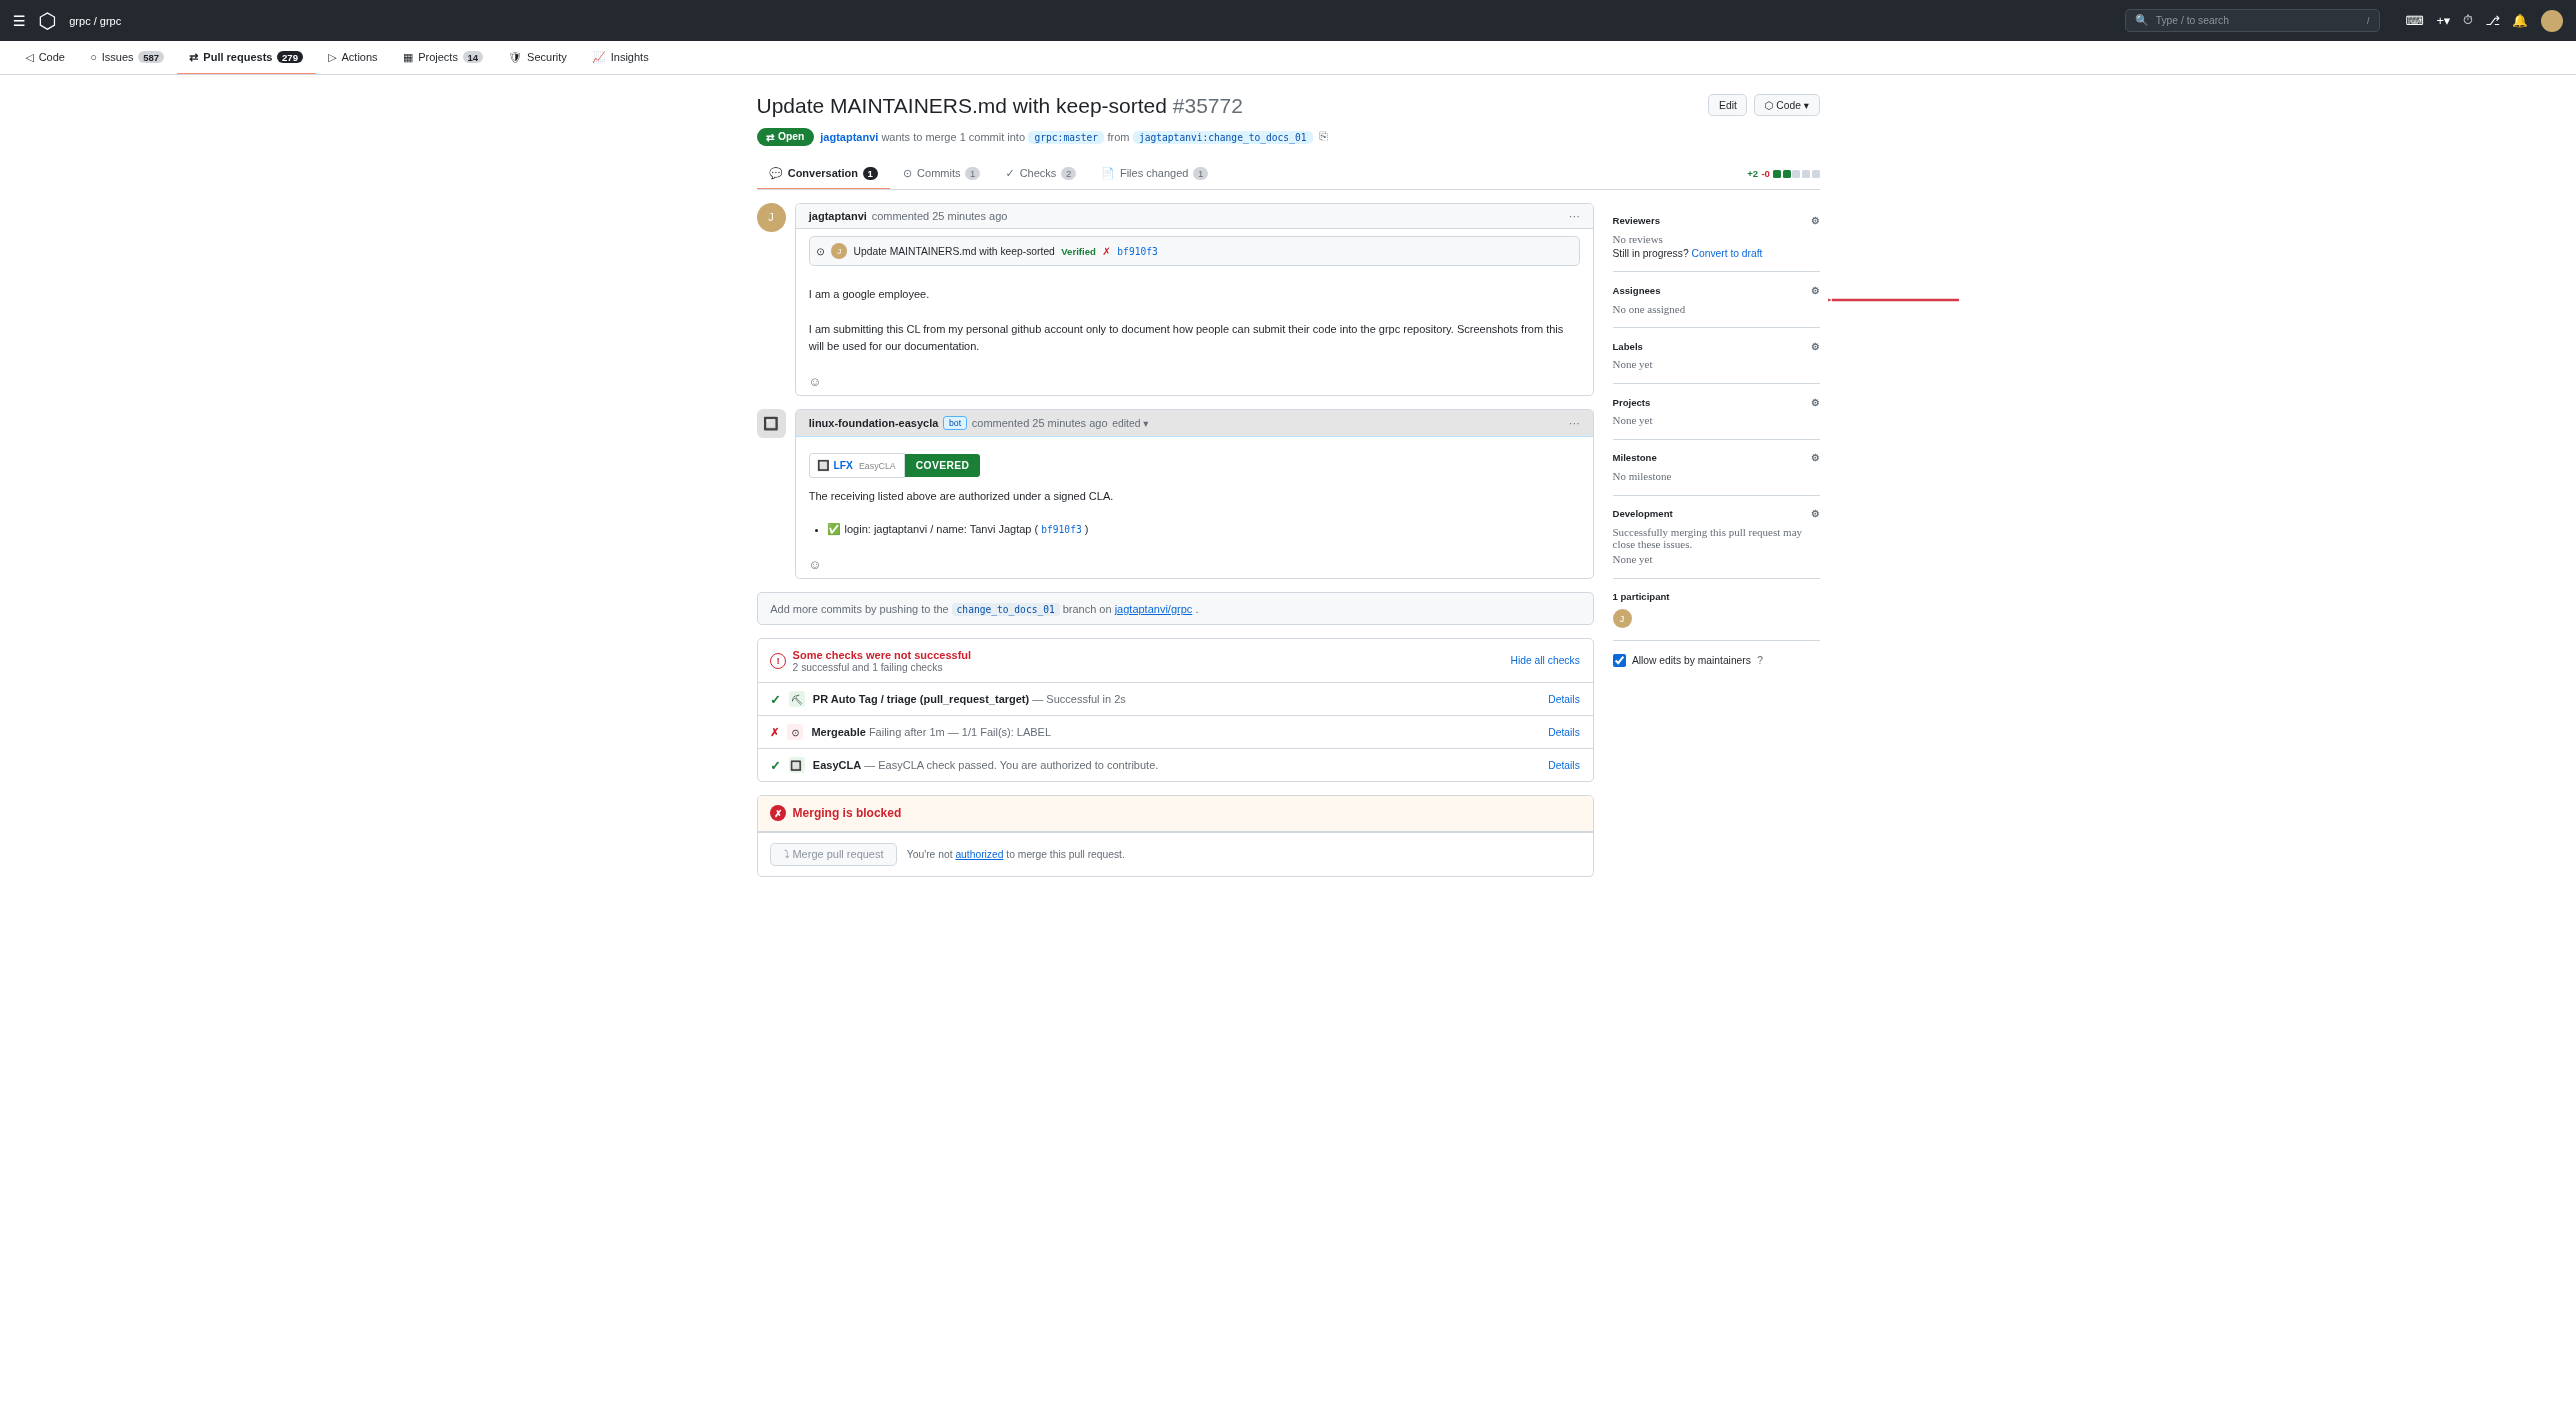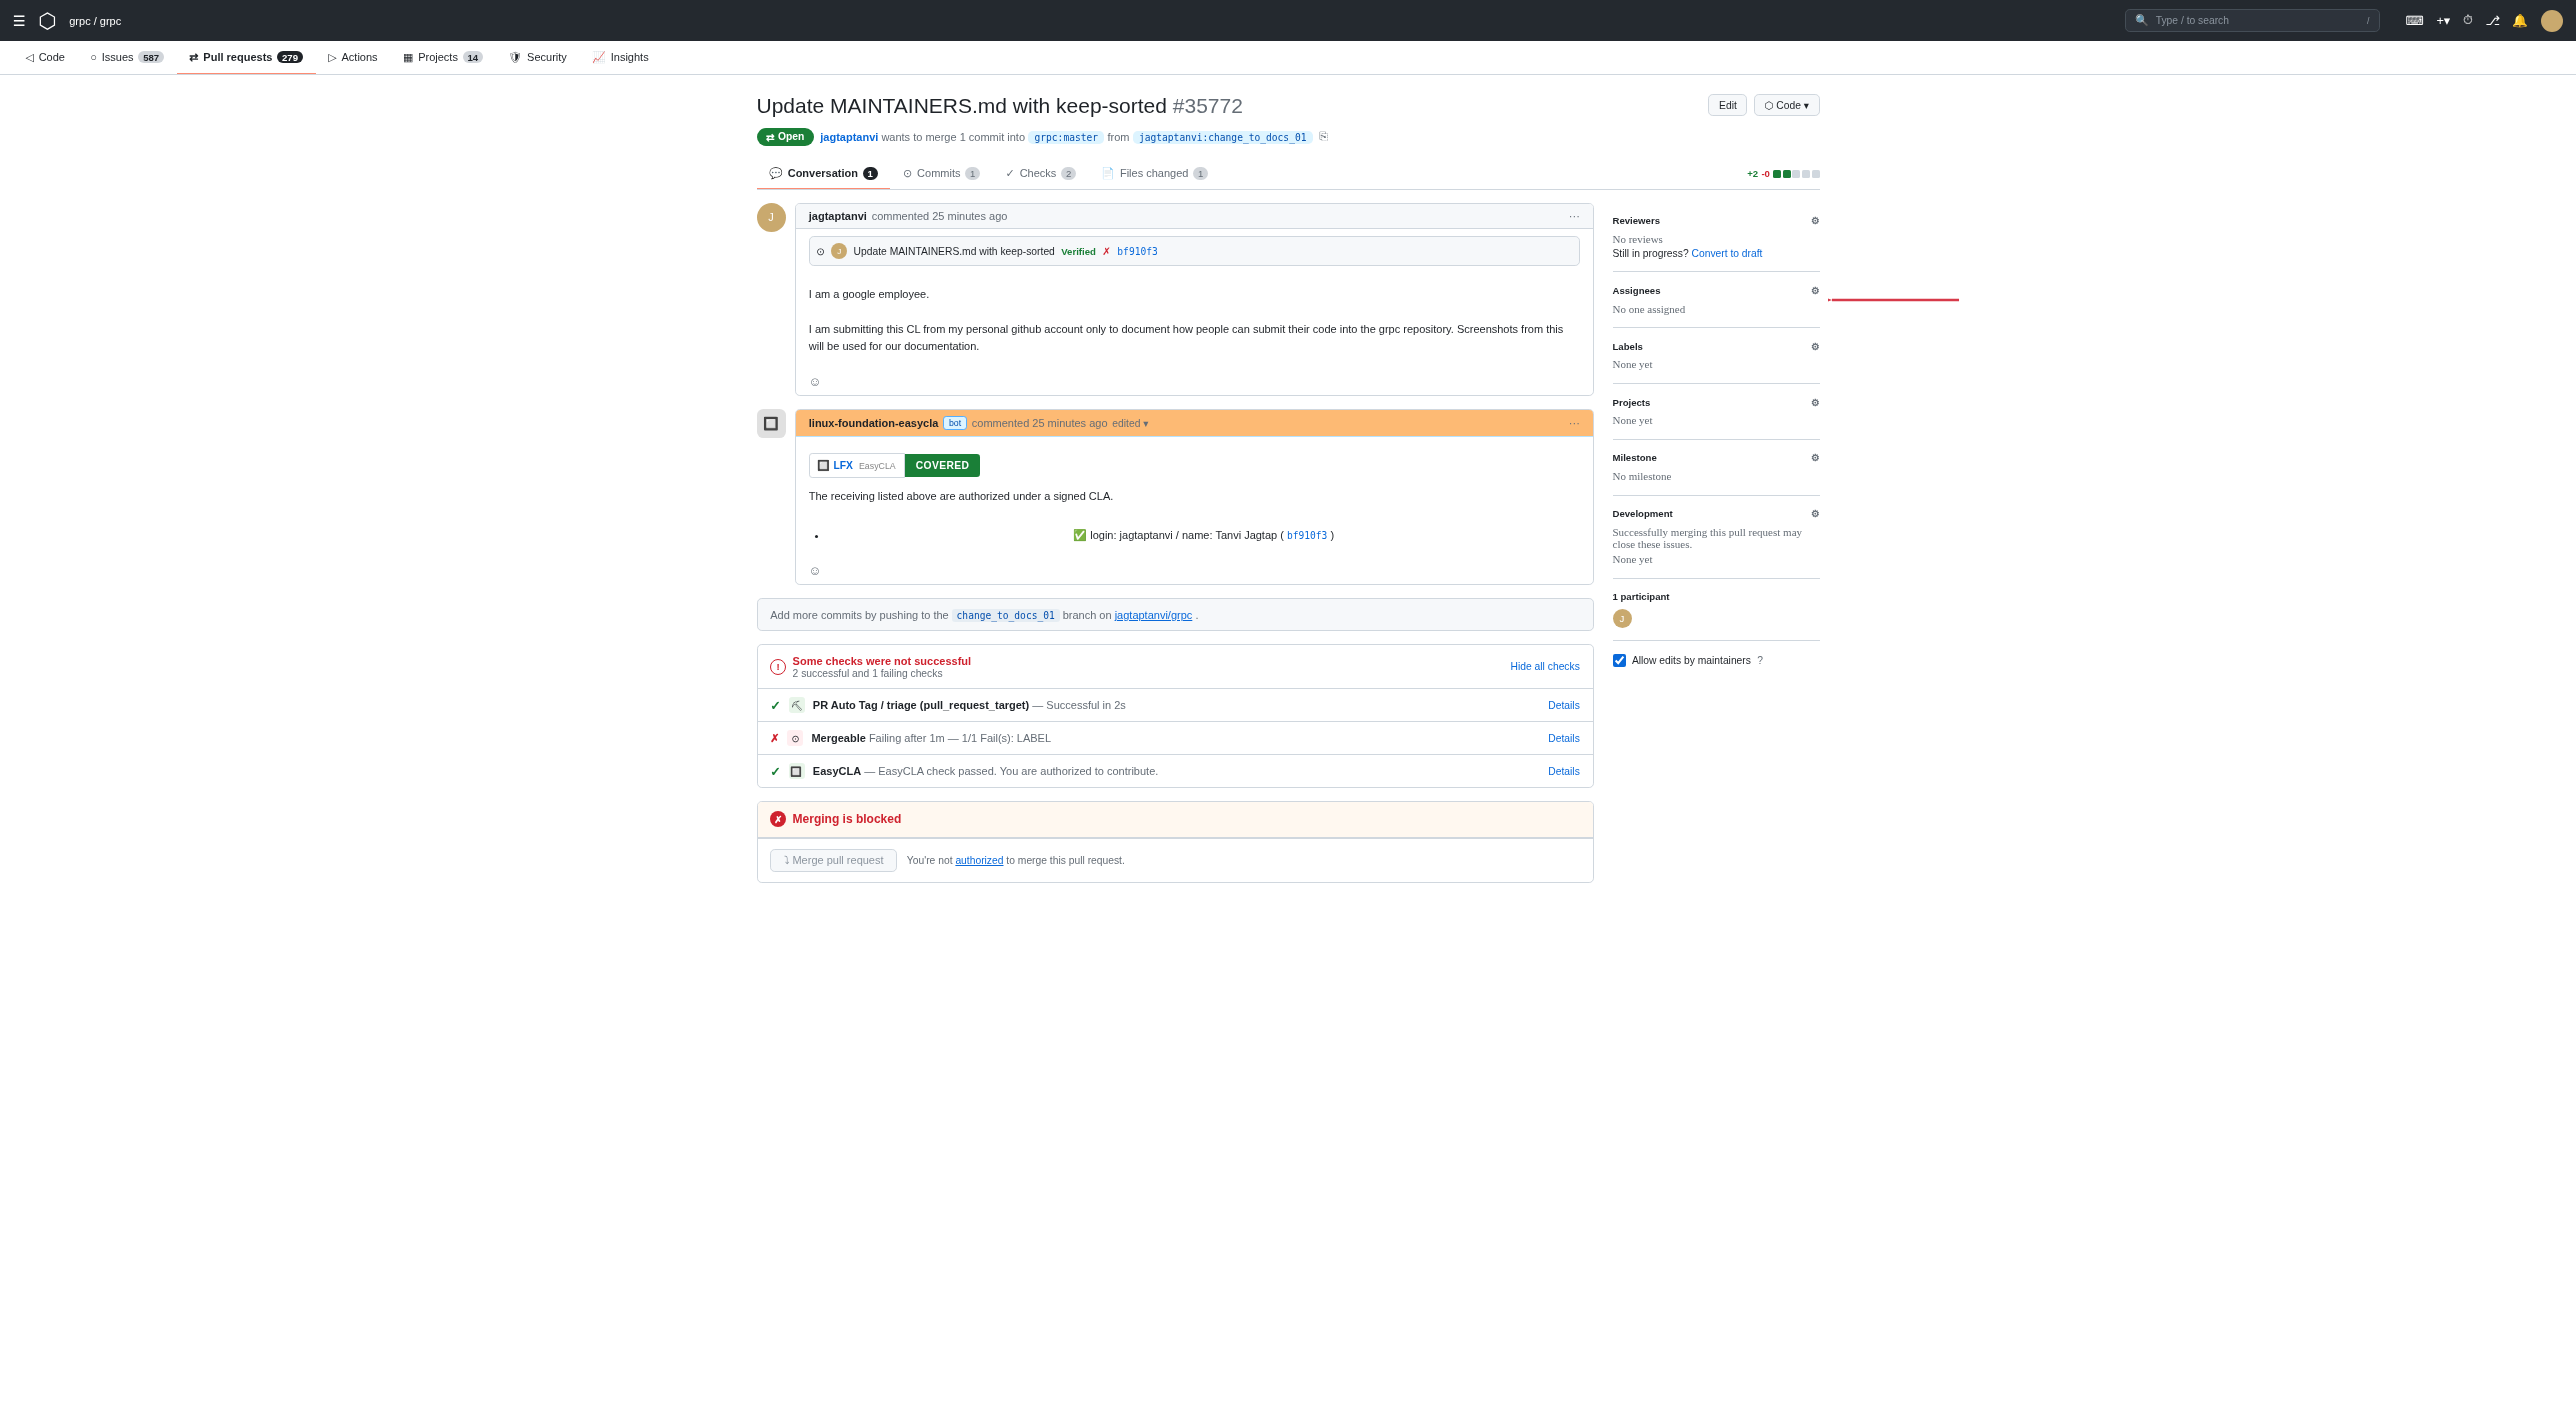--- a/index.html
+++ b/index.html
@@ -245,21 +245,21 @@
       background: #1a7f37;
       color: #fff;
       border-radius: 0 3.2px 3.2px 0;
       padding: 3.2px 11px;
       font-size: 10.3px;
       font-weight: 700;
       letter-spacing: 0.4px;
     }
 
     
-    .bot-comment-header { background: #fdba74; border-bottom: 0.8px solid #b6e3ff; }
+    .bot-comment-header { background: #e5e5e5; border-bottom: 0.8px solid #b6e3ff; }
     
     
     .add-commits-notice {
       background: #f6f8fa;
       border: 0.8px solid #d0d7de;
       border-radius: 4.8px;
       padding: 9.6px 12.7px;
       font-size: 11px;
       color: #656d76;
       margin-bottom: 12.7px;
@@ -596,21 +596,21 @@
           </div>
           <div class="comment-body">
             <div class="lfx-covered">
               <div class="lfx-logo">
                 🔲 <span style="color:#0969da;font-weight:700;">LFX</span>
                 <span style="font-size:8.8px;color:#888;font-weight:400;margin-left:3.2px;">EasyCLA</span>
               </div>
               <div class="covered-badge">COVERED</div>
             </div>
             <p style="margin-top:9.6px;">The receiving listed above are authorized under a signed CLA.</p>
-            <ul style="margin-top:22px;padding-left:19px;text-align:center;">
+            <ul style="margin-top:16px;padding-left:19px;">
               <li>
                 <span>✅ </span>
                 <span>login: jagtaptanvi / name: Tanvi Jagtap (</span>
                 <a style="color:#0969da;font-family:monospace;font-size:9.6px;">bf910f3</a>
                 <span>)</span>
               </li>
             </ul>
           </div>
           <div class="comment-footer">
             <button class="emoji-btn">☺</button>

